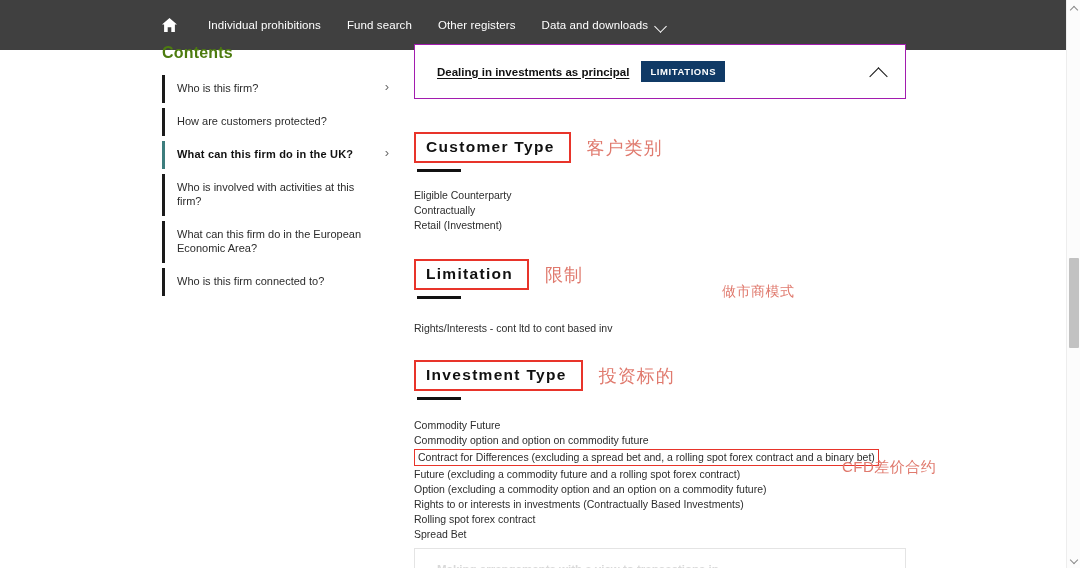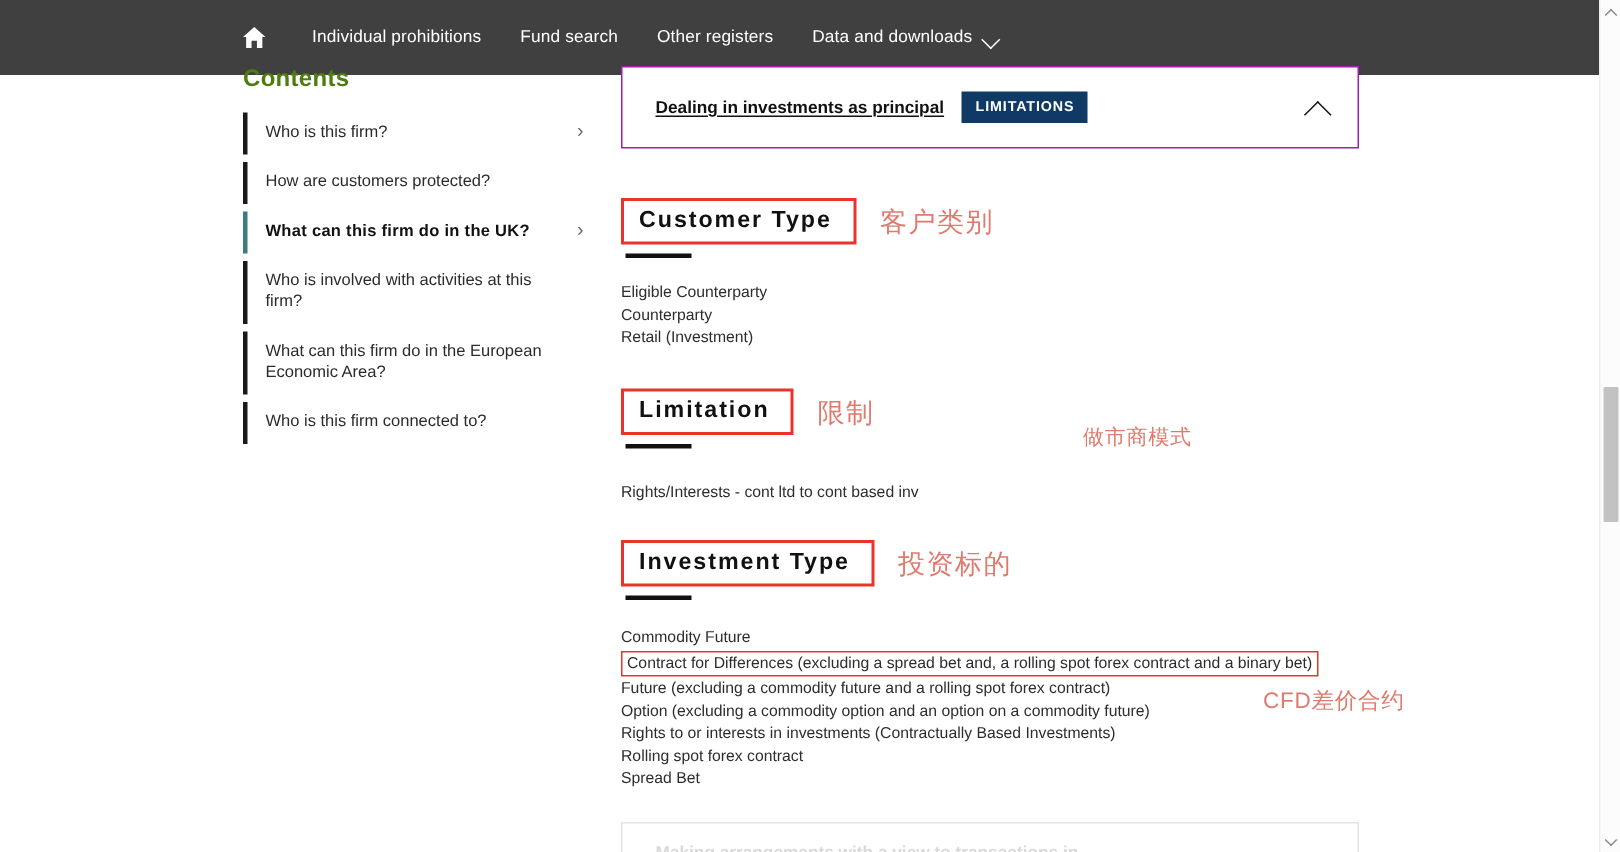--- a/index.html
+++ b/index.html
@@ -358,21 +358,21 @@
     </div>
 
     <div class="sec" style="margin-top:33px;">
       <div class="sec-head-row">
         <span class="sec-head">Customer Type</span>
         <span class="cn">客户类别</span>
       </div>
       <div class="sec-rule"></div>
       <div class="body-list">
         <div class="body-line">Eligible Counterparty</div>
-        <div class="body-line">Counterparty</div>
+        <div class="body-line">Contractually</div>
         <div class="body-line">Retail (Investment)</div>
       </div>
     </div>
 
     <div class="sec" style="margin-top:26px;">
       <div class="sec-head-row">
         <span class="sec-head">Limitation</span>
         <span class="cn">限制</span>
       </div>
       <div class="sec-rule"></div>
@@ -388,20 +388,21 @@
       <div class="sec-head-row">
         <span class="sec-head">Investment Type</span>
         <span class="cn">投资标的</span>
       </div>
       <div class="sec-rule"></div>
 
       <span class="ann-float" style="left:428px; top:98px; font-size:15px;">CFD差价合约</span>
 
       <div class="body-list" style="margin-top:18px;">
         <div class="body-line">Commodity Future</div>
+        <div class="body-line">Commodity option and option on commodity future</div>
         <div class="body-line" style="margin:1px 0;">
           <span class="boxed-line">Contract for Differences (excluding a spread bet and, a rolling spot forex contract and a binary bet)</span>
         </div>
         <div class="body-line">Future (excluding a commodity future and a rolling spot forex contract)</div>
         <div class="body-line">Option (excluding a commodity option and an option on a commodity future)</div>
         <div class="body-line">Rights to or interests in investments (Contractually Based Investments)</div>
         <div class="body-line">Rolling spot forex contract</div>
         <div class="body-line">Spread Bet</div>
       </div>
     </div>

